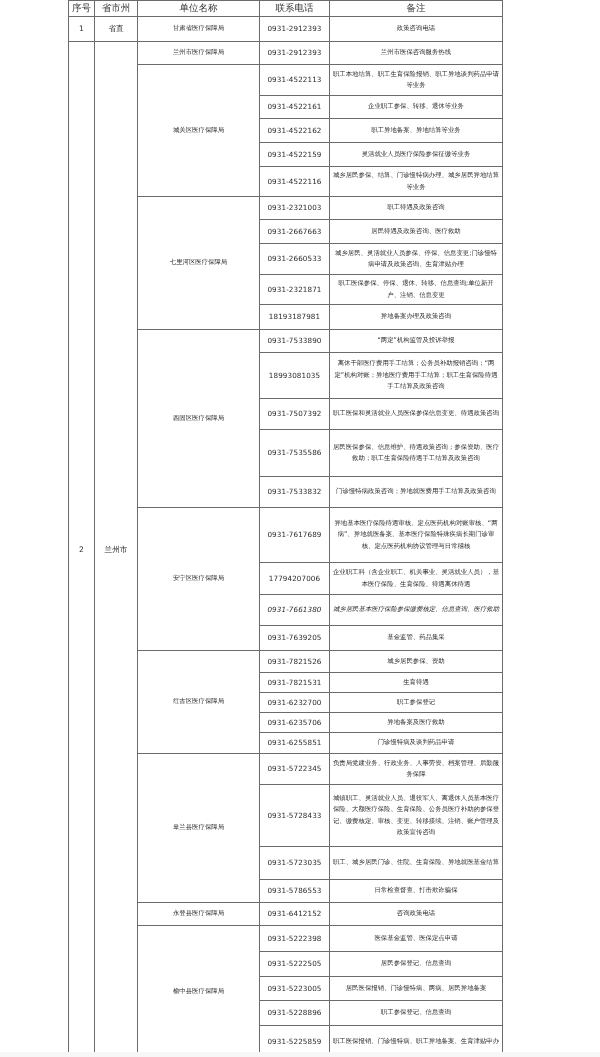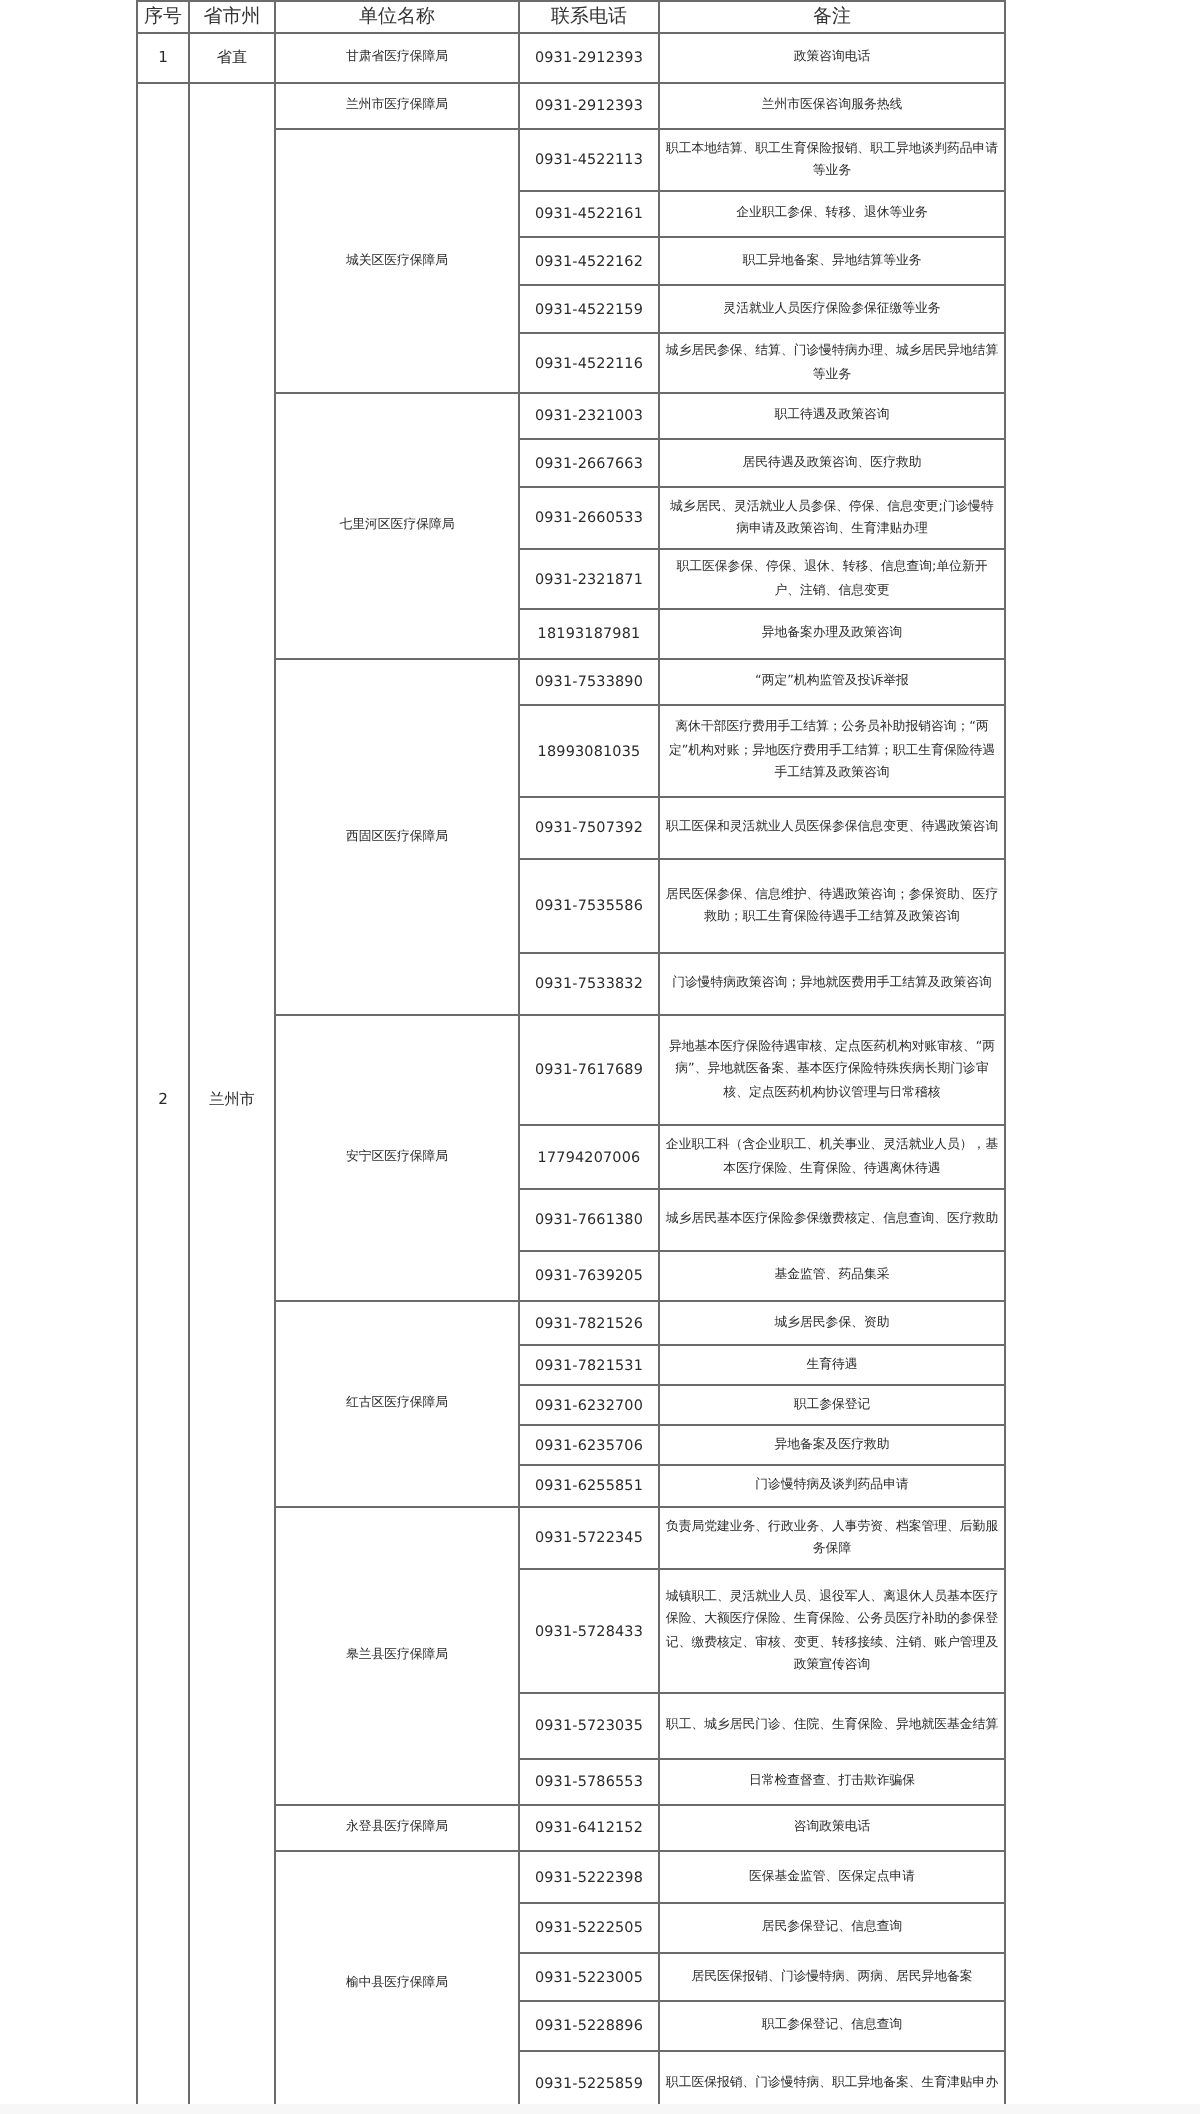--- a/index.html
+++ b/index.html
@@ -117,21 +117,21 @@
       </tr>
       <tr style="height: 55px;">
         <td rowspan="4">安宁区医疗保障局</td>
         <td class="phone">0931-7617689</td>
         <td>异地基本医疗保险待遇审核、定点医药机构对账审核、“两病”、异地就医备案、基本医疗保险特殊疾病长期门诊审核、定点医药机构协议管理与日常稽核</td>
       </tr>
       <tr style="height: 32px;">
         <td class="phone">17794207006</td>
         <td>企业职工科（含企业职工、机关事业、灵活就业人员），基本医疗保险、生育保险、待遇离休待遇</td>
       </tr>
-      <tr style="height: 31px;">
+      <tr style="height: 31px; font-style: italic;">
         <td class="phone">0931-7661380</td>
         <td>城乡居民基本医疗保险参保缴费核定、信息查询、医疗救助</td>
       </tr>
       <tr style="height: 25px;">
         <td class="phone">0931-7639205</td>
         <td>基金监管、药品集采</td>
       </tr>
       <tr style="height: 22px;">
         <td rowspan="5">红古区医疗保障局</td>
         <td class="phone">0931-7821526</td>

